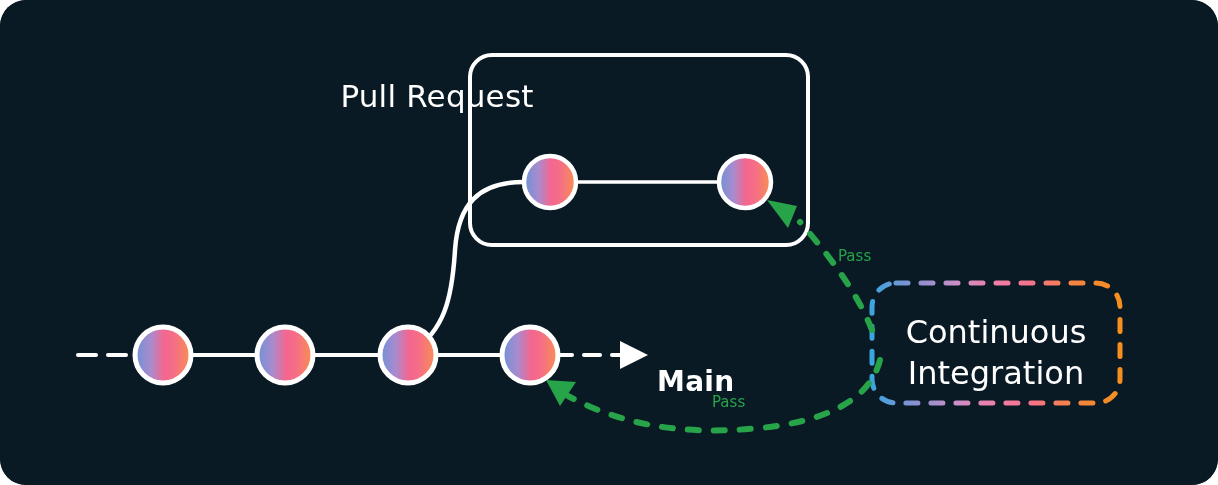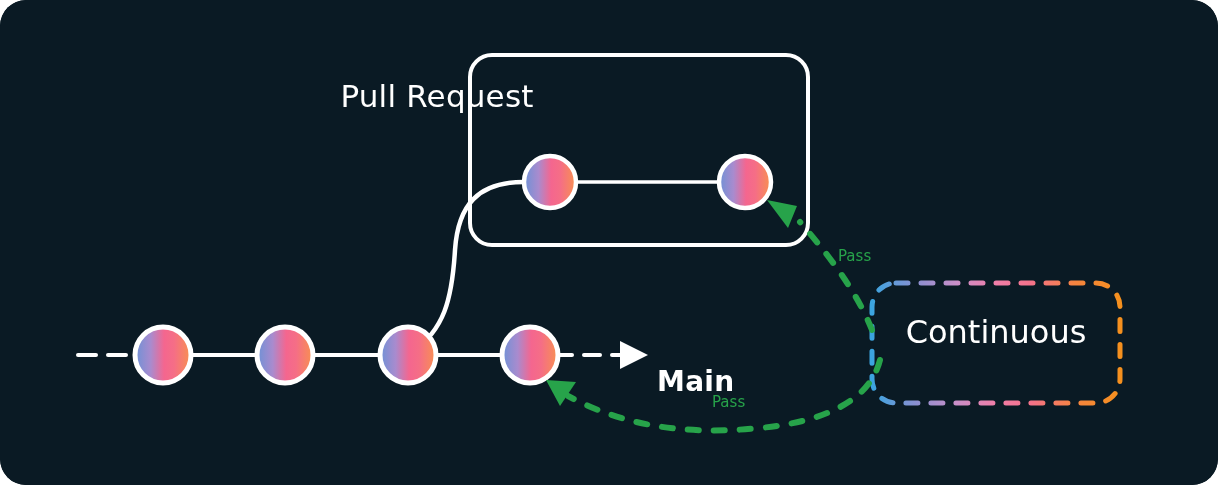--- a/index.html
+++ b/index.html
@@ -148,18 +148,19 @@
       <polygon points="546,380 576,382 560,406" fill="#27A34A"></polygon>
     </g>
   </svg>
 
   <div class="label" id="pr-title">Pull Request</div>
 
   <div class="label" id="main-label">Main</div>
 
   <div class="label" id="ci-label">
     <div>Continuous</div>
+    <div>Integration</div>
   </div>
 
   <div class="pass-label" id="pass-top" style="color: rgb(39, 163, 74);">Pass</div>
 
   <div class="pass-label" id="pass-bottom" style="color: rgb(39, 163, 74);">Pass</div>
 </div>
 
 </body></html>

